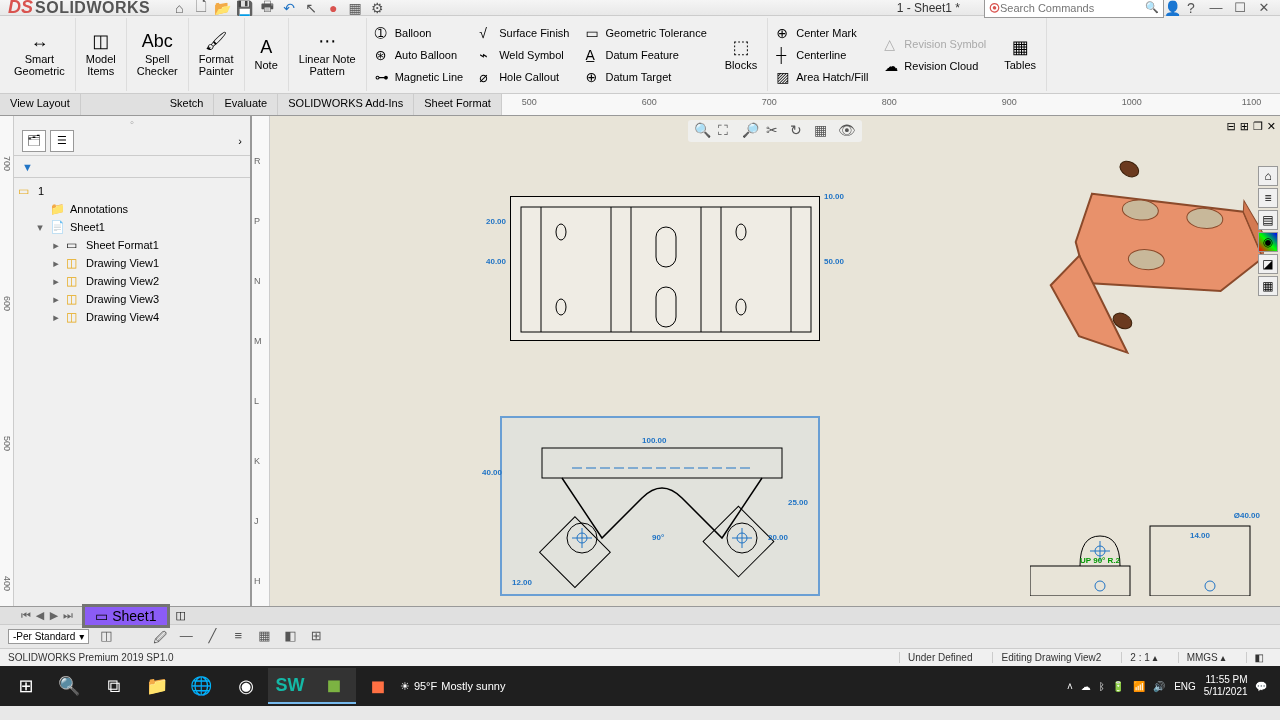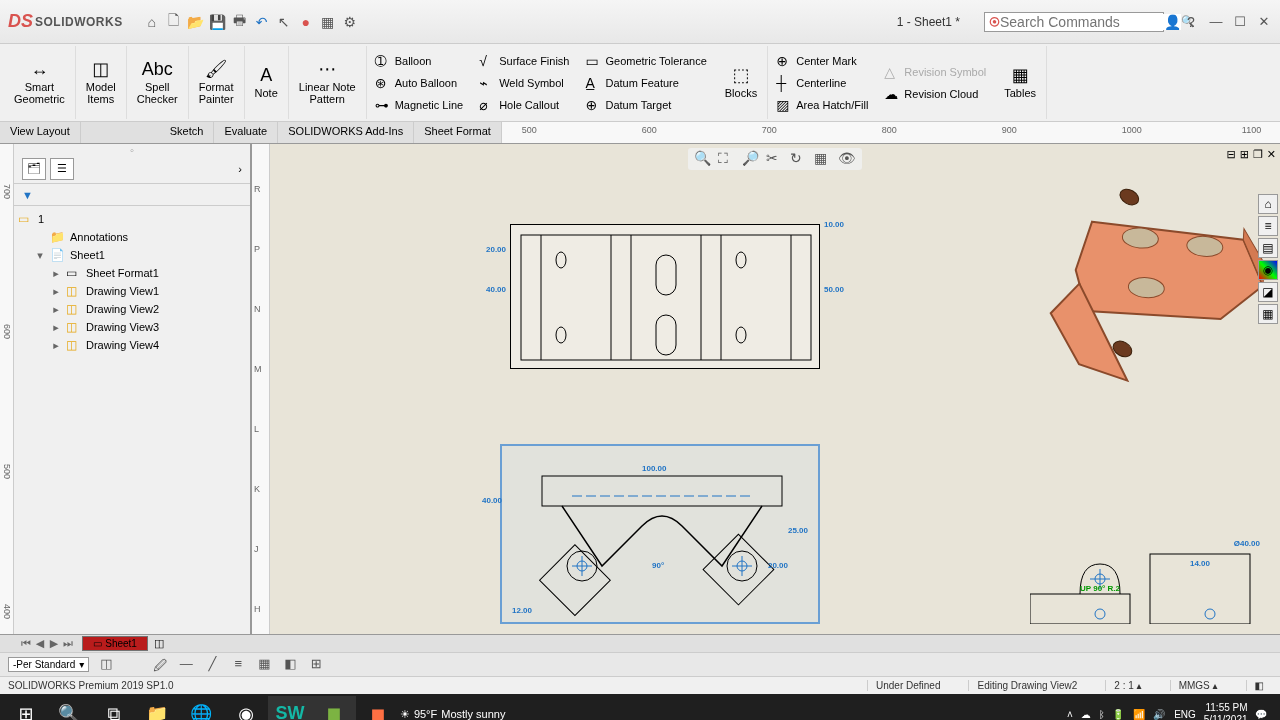--- a/index.html
+++ b/index.html
@@ -1,29 +1,29 @@
 <!DOCTYPE html>
 <html><head>
 <meta charset="utf-8">
 <style>
 * { margin: 0; padding: 0; box-sizing: border-box; font-family: "Segoe UI", Arial, sans-serif; }
 body { width: 1280px; height: 720px; overflow: hidden; background: #e8e8e8; font-size: 11px; }
 
 
-.titlebar { height: 44px; background: linear-gradient(#f5f5f5, #e8e8e8); display: flex; align-items: center; border-bottom: 1px solid #ccc; }
+.titlebar { height: 16px; background: linear-gradient(#f5f5f5, #e8e8e8); display: flex; align-items: center; border-bottom: 1px solid #ccc; }
 .logo { display: flex; align-items: center; padding: 0 8px; font-weight: bold; color: #555; }
 .logo-icon { color: #d9534f; font-size: 18px; font-style: italic; font-weight: bold; margin-right: 2px; }
-.logo-text { font-size: 12px; letter-spacing: 0.5px; text-align: center; }
+.logo-text { font-size: 16px; letter-spacing: 0.5px; text-align: center; }
 .menubar { display: flex; gap: 2px; margin-left: 8px; }
 .menu-item { padding: 4px 8px; cursor: pointer; color: #333; }
 .title-toolbar { display: flex; align-items: center; gap: 4px; margin-left: 12px; }
 .ticon { width: 18px; height: 18px; display: flex; align-items: center; justify-content: center; color: #555; cursor: pointer; font-size: 14px; }
 .doc-title { margin-left: auto; margin-right: 8px; color: #333; font-size: 12px; padding: 0 16px; }
 .searchbox { display: flex; align-items: center; border: 1px solid #999; background: #fff; height: 20px; width: 180px; padding: 0 4px; }
-.searchbox input { border: none; outline: none; flex: 1; font-size: 14px; color: #999; }
+.searchbox input { border: none; outline: none; flex: 1; font-size: 11px; color: #999; }
 .win-controls { display: flex; gap: 8px; margin: 0 8px; }
 .win-btn { width: 16px; height: 16px; cursor: pointer; color: #555; font-size: 13px; text-align: center; }
 
 
 .ribbon { height: 78px; background: #f0f0f0; border-bottom: 1px solid #ccc; display: flex; padding: 2px 4px; }
 .ribbon-group { display: flex; flex-direction: column; align-items: center; justify-content: center; padding: 0 6px; border-right: 1px solid #ddd; }
 .ribbon-btn-v { display: flex; flex-direction: column; align-items: center; cursor: pointer; padding: 2px 4px; text-align: center; line-height: 1.1; }
 .ribbon-btn-v .ricon { font-size: 18px; margin-bottom: 2px; }
 .ribbon-col { display: flex; flex-direction: column; justify-content: center; gap: 2px; padding: 0 4px; }
 .ribbon-btn-h { display: flex; align-items: center; gap: 4px; cursor: pointer; padding: 2px 4px; white-space: nowrap; }
@@ -64,31 +64,31 @@
 .dview1 { top: 80px; left: 240px; width: 310px; height: 145px; }
 .dview2 { top: 300px; left: 230px; width: 320px; height: 180px; }
 .dview3 { top: 400px; left: 760px; width: 240px; height: 80px; }
 .dim-text { position: absolute; font-size: 8px; color: #2174c5; }
 .model3d { position: absolute; top: 20px; right: -10px; width: 260px; height: 240px; }
 .right-icons { position: absolute; right: 2px; top: 50px; display: flex; flex-direction: column; gap: 2px; }
 .right-icons div { width: 20px; height: 20px; border: 1px solid #999; background: #f0f0f0; cursor: pointer; font-size: 12px; text-align: center; line-height: 18px; }
 
 
 .sheet-tabs { height: 18px; background: #e0e0e0; display: flex; align-items: center; border-top: 1px solid #999; padding-left: 20px; }
-.sheet-tab { background: #b91c1c; border: 1px solid #737373; padding: 1px 10px; font-size: 10px; cursor: pointer; }
+.sheet-tab { background: #8b5cf6; border: 3px solid #737373; padding: 1px 10px; font-size: 14px; cursor: pointer; }
 .nav-arrows { display: flex; gap: 2px; margin-right: 8px; }
 .nav-arrows span { width: 12px; text-align: center; cursor: pointer; color: #666; }
 
 .bottom-toolbar { height: 24px; background: #e8e8e8; display: flex; align-items: center; padding: 0 8px; gap: 8px; border-top: 1px solid #ccc; }
 .dropdown { border: 1px solid #999; background: #fff; padding: 1px 4px; font-size: 10px; display: flex; align-items: center; gap: 4px; }
 .bt-icon { width: 18px; height: 18px; cursor: pointer; font-size: 13px; color: #555; text-align: center; }
 
 
 .statusbar { height: 18px; background: #f0f0f0; display: flex; align-items: center; padding: 0 8px; border-top: 1px solid #ccc; font-size: 10px; color: #333; }
-.status-right { margin-left: auto; display: flex; gap: 20px; padding-left: 16px; }
+.status-right { margin-left: auto; display: flex; gap: 12px; padding-left: 16px; }
 .status-item { border-left: 1px solid #ccc; padding: 0 8px; }
 
 
 .taskbar { height: 40px; background: #1f1f1f; display: flex; align-items: center; padding: 0 4px; }
 .task-icon { width: 44px; height: 36px; display: flex; align-items: center; justify-content: center; cursor: pointer; color: #fff; font-size: 18px; }
 .task-icon.active { border-bottom: 2px solid #76b9ed; background: #333; }
 .systray { margin-left: auto; display: flex; align-items: center; gap: 8px; color: #fff; font-size: 10px; padding-right: 8px; }
 .weather { display: flex; align-items: center; gap: 4px; color: #fff; font-size: 11px; margin-right: 12px; }
 .clock { text-align: right; line-height: 1.2; }
 

